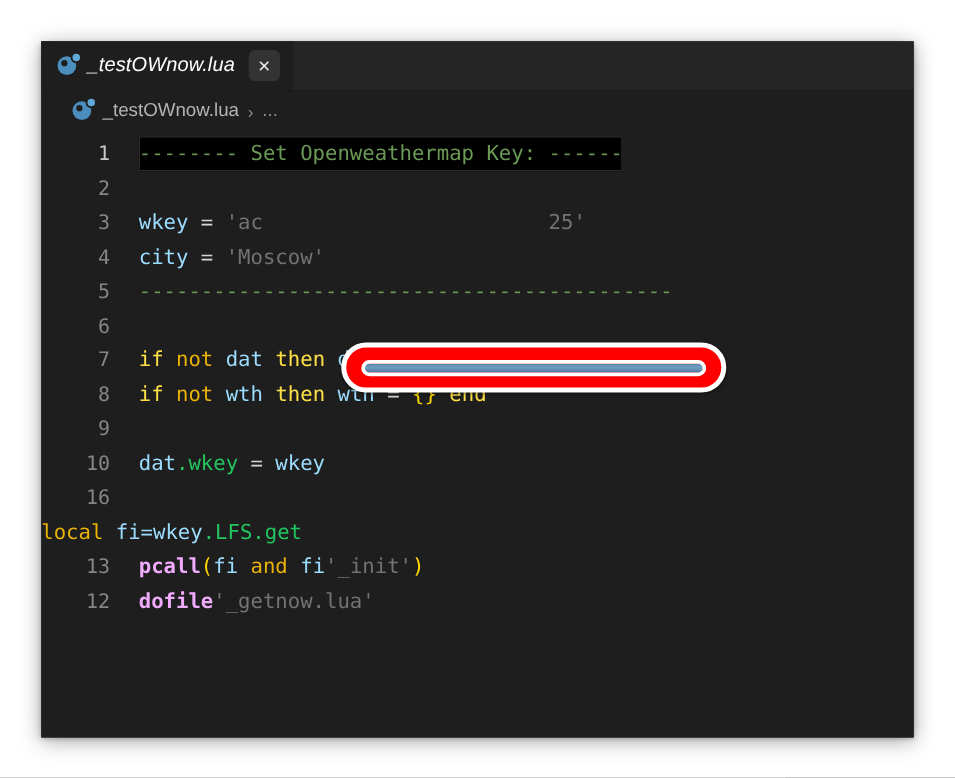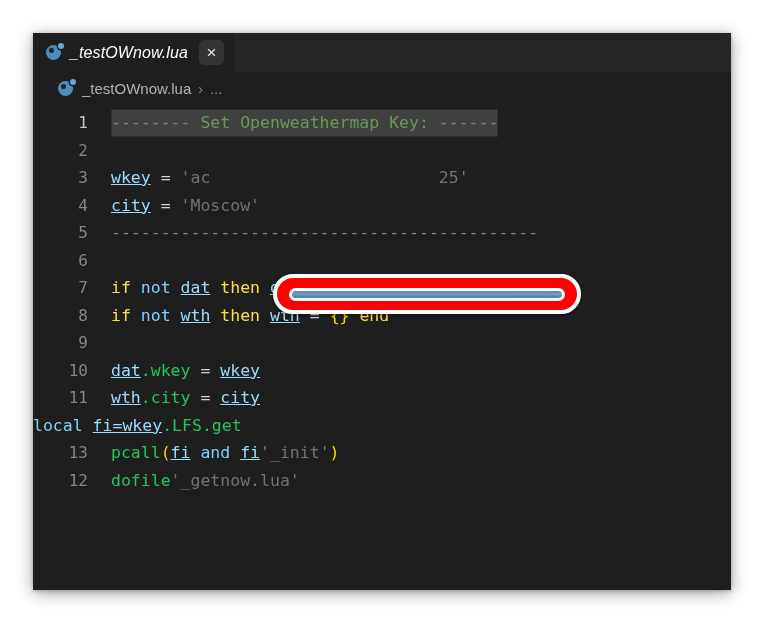--- a/index.html
+++ b/index.html
@@ -154,32 +154,32 @@
     flex: 1 1 auto;
     font-family: "DejaVu Sans Mono", "Liberation Mono", monospace;
     font-size: 16.5px;
     line-height: 27.5px;
     white-space: pre;
     color: #d4d4d4;
     letter-spacing: 0px;
   }
   .code-row.active .code-text-inner {
     display: inline-block;
-    background: #404040;
+    background: #000000;
     box-shadow: inset 0 0 0 1px #2d2d2d;
   }
 
   
   .t-comment  { color: #6a9955; }
-  .t-var      { color: #9cdcfe; text-decoration: underline; }
+  .t-var      { color: #9cdcfe; }
   .t-prop     { color: #22c55e; }
   .t-string   { color: #737373; }
   .t-kw       { color: #fde047; }
-  .t-kw2      { color: #7dd3fc; }
-  .t-fn       { color: #22c55e; }
+  .t-kw2      { color: #eab308; }
+  .t-fn       { color: #f0abfc; font-weight: bold; }
   .t-brace    { color: #ffd700; }
   .t-paren    { color: #ffd700; }
   .t-op       { color: #d4d4d4; }
 
   
   .redaction {
     position: absolute;
     left: 240px;
     top: 170px;
     width: 308px;
@@ -278,22 +278,21 @@
         <div class="gutter">9</div>
         <div class="code-text"></div>
       </div>
 
       <div class="code-row">
         <div class="gutter">10</div>
         <div class="code-text"><span class="t-var">dat</span><span class="t-prop">.wkey</span><span> </span><span class="t-op">=</span><span> </span><span class="t-var">wkey</span></div>
       </div>
 
       <div class="code-row">
-        <div class="gutter">11</div>
-        <div class="code-text"><span class="t-var">wth</span><span class="t-prop">.city</span><span> </span><span class="t-op">=</span><span> </span><span class="t-var">city</span></div>
+        <div class="gutter">16</div>
       </div>
 
       <div class="code-row">
         <div class="code-text"><span class="t-kw2">local</span><span> </span><span class="t-var">fi=wkey</span><span class="t-prop">.LFS.get</span></div>
       </div>
 
       <div class="code-row">
         <div class="gutter">13</div>
         <div class="code-text"><span class="t-fn">pcall</span><span class="t-paren">(</span><span class="t-var">fi</span><span> </span><span class="t-kw2">and</span><span> </span><span class="t-var">fi</span><span class="t-string">'_init'</span><span class="t-paren">)</span></div>
       </div>

